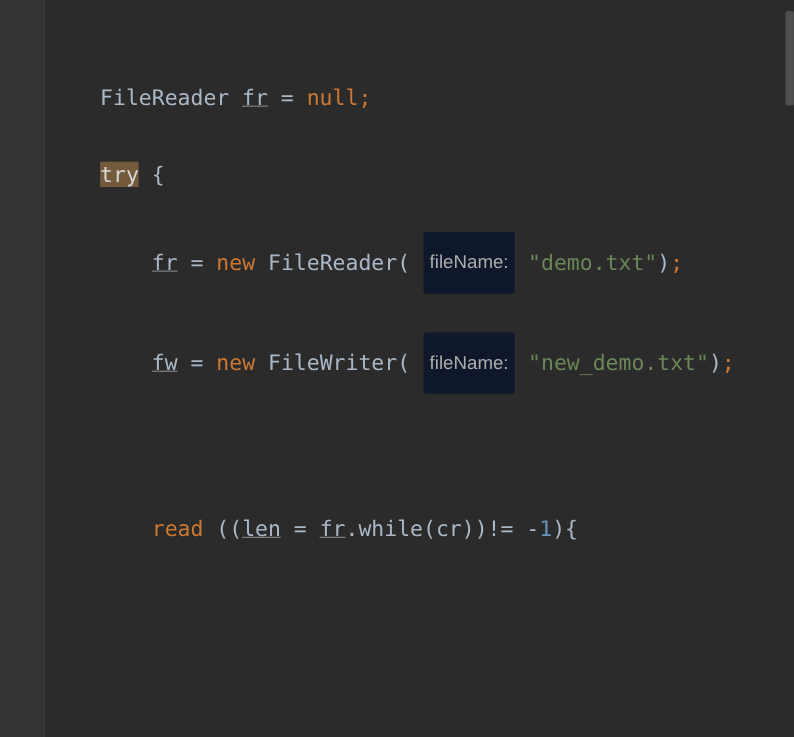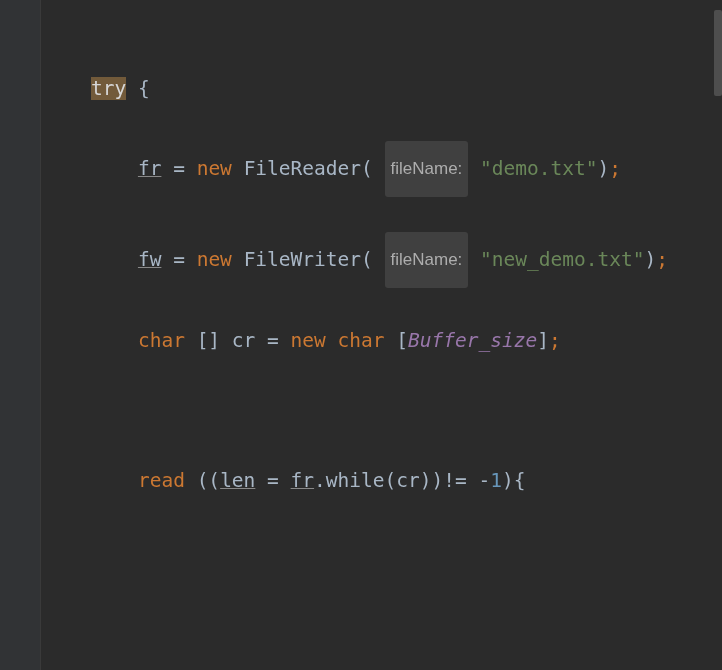--- a/index.html
+++ b/index.html
@@ -43,21 +43,21 @@
   }
   .kw   { color: #cc7832; }
   .str  { color: #6a8759; }
   .num  { color: #6897bb; }
   .type { color: #a9b7c6; }
   .var  { color: #a9b7c6; text-decoration: underline; text-decoration-color: #888; }
   .warnU{ color: #a9b7c6; text-decoration: underline wavy; text-decoration-color: #808080; }
   .id   { color: #9876aa; font-style: italic; }
   .hint {
     display: inline-block;
-    background: #404040;
+    background: #0f172a;
     color: #adadad;
     font-style: normal;
     font-family: "Segoe UI", "Arial", sans-serif;
     font-size: 17px;
     padding: 16px 6px;
     border-radius: 3px;
     line-height: 24px;
     vertical-align: 1px;
   }
   .hl-soft {
@@ -70,24 +70,24 @@
   .line { display: block; }
 </style>
 </head>
 <body>
 
 <div class="gutter-stripe"></div>
 <div class="scroll-thumb"></div>
 
 <div class="editor">
 <div class="code">
+<span class="line">    <span class="type">FileReader </span><span class="var">fr</span><span class="punc"> = </span><span class="kw">null</span><span class="semi">;</span></span>
 <span class="line">    <span class="kw hl-soft">try</span><span class="punc"> {</span></span>
 <span class="line">        <span class="var">fr</span><span class="punc"> = </span><span class="kw">new</span><span class="punc"> </span><span class="type">FileReader</span><span class="punc">( </span><span class="hint">fileName:</span><span class="punc"> </span><span class="str">"demo.txt"</span><span class="punc">)</span><span class="semi">;</span></span>
 <span class="line">        <span class="var">fw</span><span class="punc"> = </span><span class="kw">new</span><span class="punc"> </span><span class="type">FileWriter</span><span class="punc">( </span><span class="hint">fileName:</span><span class="punc"> </span><span class="str">"new_demo.txt"</span><span class="punc">)</span><span class="semi">;</span></span>
-<span class="line">        <span class="kw">char</span><span class="punc"> [] cr = </span><span class="kw">new</span><span class="punc"> </span><span class="kw">char</span><span class="punc"> [</span><span class="id">Buffer_size</span><span class="punc">]</span><span class="semi">;</span></span>
 <span class="line"> </span>
 <span class="line">        <span class="kw">read</span><span class="punc"> ((</span><span class="var">len</span><span class="punc"> = </span><span class="var">fr</span><span class="punc">.while(cr))!= -</span><span class="num">1</span><span class="punc">){</span></span>
 
 
 
 
 
 
 
 

